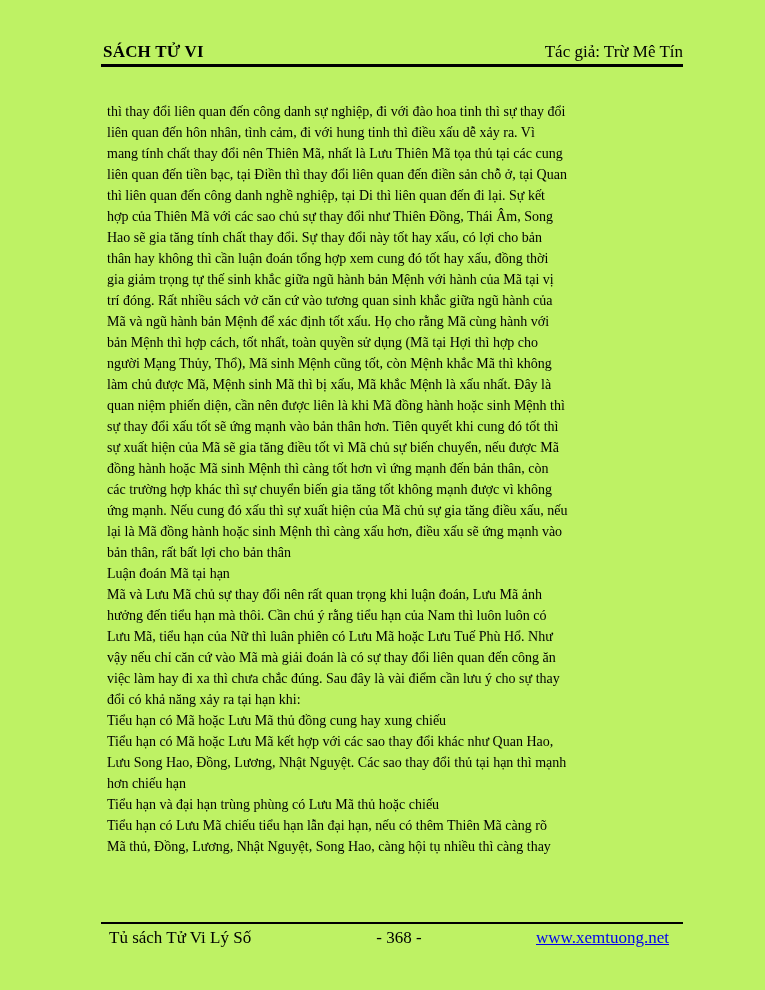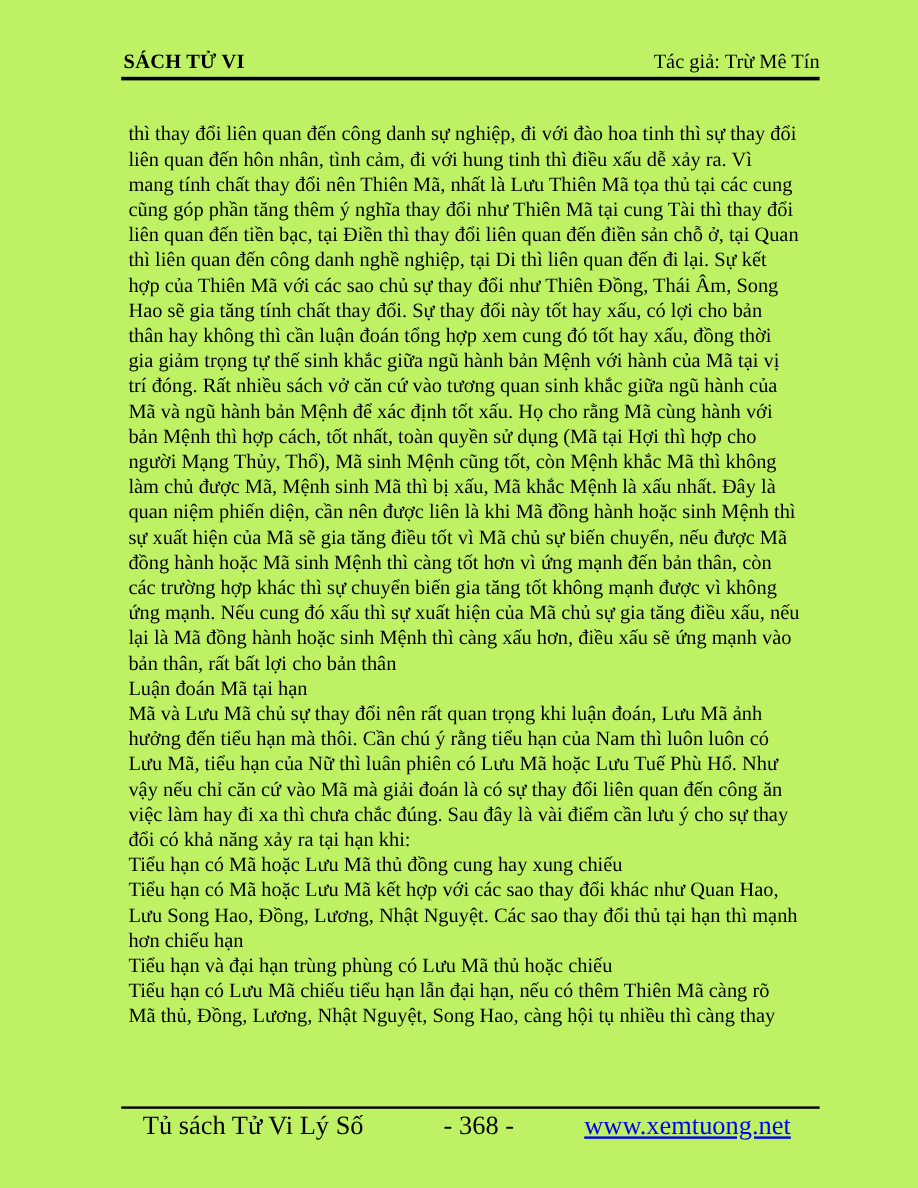--- a/index.html
+++ b/index.html
@@ -36,43 +36,44 @@
     top: 64px;
     width: 582px;
     height: 3px;
     background: #000000;
   }
   .body-text {
     position: absolute;
     left: 107px;
     top: 101px;
     width: 600px;
-    font-size: 17px;
+    font-size: 14px;
     line-height: 21px;
   }
   .body-text .line {
     white-space: nowrap;
     height: 21px;
   }
   .footer-rule {
     position: absolute;
     left: 101px;
     top: 922px;
     width: 582px;
     height: 2px;
     background: #000000;
   }
   .footer {
     position: absolute;
-    left: 119px;
+    left: 109px;
     top: 928px;
     width: 580px;
     display: flex;
+    justify-content: space-between;
     align-items: baseline;
-    font-size: 22px;
+    font-size: 17px;
     line-height: 19px;
   }
   .footer-left { width: 220px; text-align: left; }
   .footer-center { width: 120px; text-align: center; }
   .footer-right { width: 220px; text-align: right; padding-right: 20px; box-sizing: border-box; }
   .footer-link {
     color: #0000EE;
     text-decoration: underline;
     cursor: pointer;
   }
@@ -85,33 +86,33 @@
   <div class="header">
     <span class="header-left">SÁCH TỬ VI</span>
     <span class="header-right">Tác giả: Trừ Mê Tín</span>
   </div>
   <div class="header-rule"></div>
 
   <div class="body-text">
     <div class="line">thì thay đổi liên quan đến công danh sự nghiệp, đi với đào hoa tinh thì sự thay đổi</div>
     <div class="line">liên quan đến hôn nhân, tình cảm, đi với hung tinh thì điều xấu dễ xảy ra. Vì</div>
     <div class="line">mang tính chất thay đổi nên Thiên Mã, nhất là Lưu Thiên Mã tọa thủ tại các cung</div>
-    <div class="line">cũng góp phần tăng thêm ý nghĩa thay đổi như Thiên Mã tại cung Tài thì thay đổi</div>
     <div class="line">liên quan đến tiền bạc, tại Điền thì thay đổi liên quan đến điền sản chỗ ở, tại Quan</div>
     <div class="line">thì liên quan đến công danh nghề nghiệp, tại Di thì liên quan đến đi lại. Sự kết</div>
     <div class="line">hợp của Thiên Mã với các sao chủ sự thay đổi như Thiên Đồng, Thái Âm, Song</div>
     <div class="line">Hao sẽ gia tăng tính chất thay đổi. Sự thay đổi này tốt hay xấu, có lợi cho bản</div>
     <div class="line">thân hay không thì cần luận đoán tổng hợp xem cung đó tốt hay xấu, đồng thời</div>
     <div class="line">gia giảm trọng tự thế sinh khắc giữa ngũ hành bản Mệnh với hành của Mã tại vị</div>
     <div class="line">trí đóng. Rất nhiều sách vở căn cứ vào tương quan sinh khắc giữa ngũ hành của</div>
     <div class="line">Mã và ngũ hành bản Mệnh để xác định tốt xấu. Họ cho rằng Mã cùng hành với</div>
     <div class="line">bản Mệnh thì hợp cách, tốt nhất, toàn quyền sử dụng (Mã tại Hợi thì hợp cho</div>
     <div class="line">người Mạng Thủy, Thổ), Mã sinh Mệnh cũng tốt, còn Mệnh khắc Mã thì không</div>
     <div class="line">làm chủ được Mã, Mệnh sinh Mã thì bị xấu, Mã khắc Mệnh là xấu nhất. Đây là</div>
     <div class="line">quan niệm phiến diện, cần nên được liên là khi Mã đồng hành hoặc sinh Mệnh thì</div>
+    <div class="line">sự thay đổi xấu tốt sẽ ứng mạnh vào bản thân hơn. Tiên quyết khi cung đó tốt thì</div>
     <div class="line">sự xuất hiện của Mã sẽ gia tăng điều tốt vì Mã chủ sự biến chuyển, nếu được Mã</div>
     <div class="line">đồng hành hoặc Mã sinh Mệnh thì càng tốt hơn vì ứng mạnh đến bản thân, còn</div>
     <div class="line">các trường hợp khác thì sự chuyển biến gia tăng tốt không mạnh được vì không</div>
     <div class="line">ứng mạnh. Nếu cung đó xấu thì sự xuất hiện của Mã chủ sự gia tăng điều xấu, nếu</div>
     <div class="line">lại là Mã đồng hành hoặc sinh Mệnh thì càng xấu hơn, điều xấu sẽ ứng mạnh vào</div>
     <div class="line">bản thân, rất bất lợi cho bản thân</div>
     <div class="line">Luận đoán Mã tại hạn</div>
     <div class="line">Mã và Lưu Mã chủ sự thay đổi nên rất quan trọng khi luận đoán, Lưu Mã ảnh</div>
     <div class="line">hưởng đến tiểu hạn mà thôi. Cần chú ý rằng tiểu hạn của Nam thì luôn luôn có</div>
     <div class="line">Lưu Mã, tiểu hạn của Nữ thì luân phiên có Lưu Mã hoặc Lưu Tuế Phù Hổ. Như</div>

